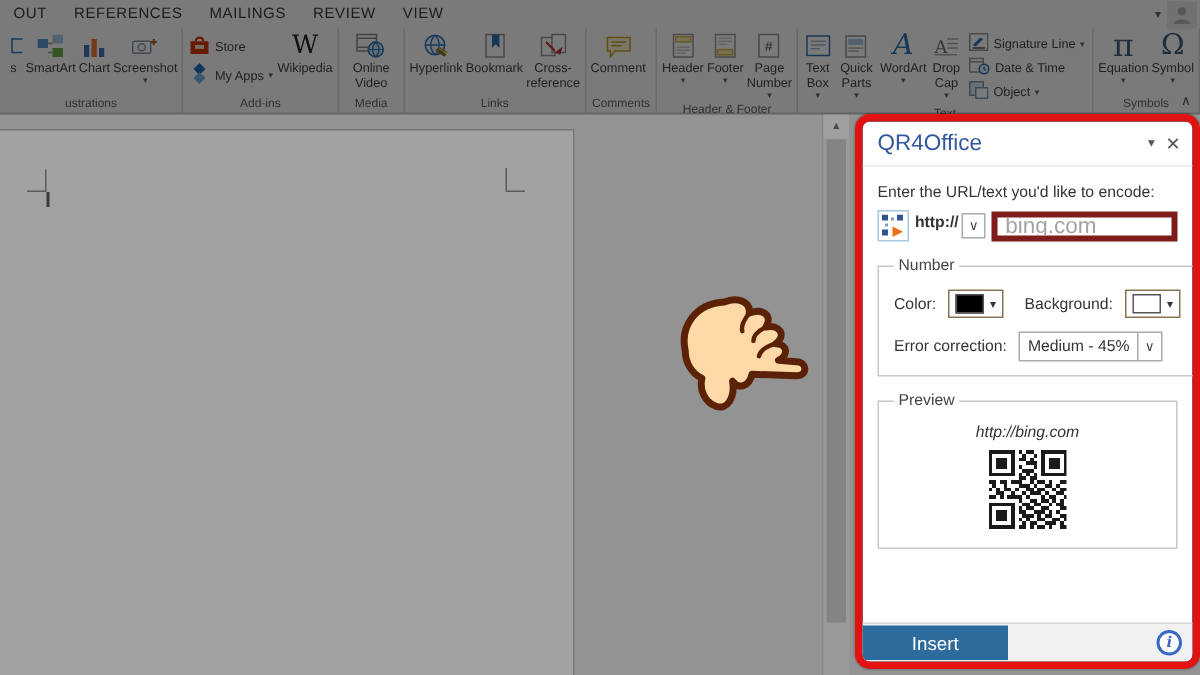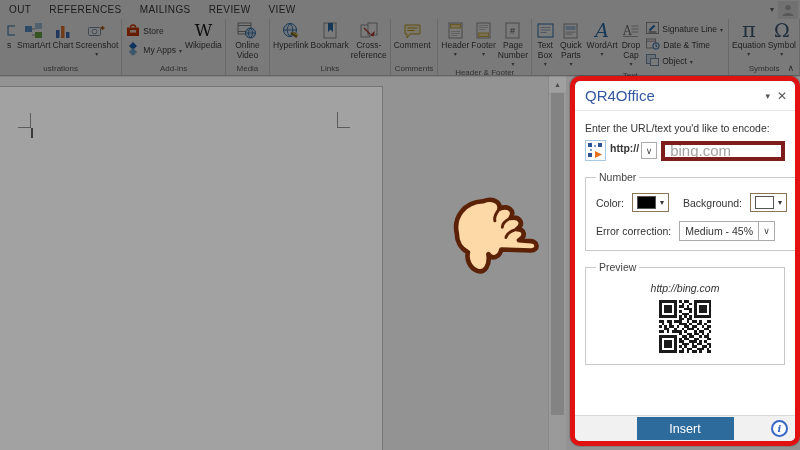--- a/index.html
+++ b/index.html
@@ -69,21 +69,21 @@
   .swatch-arrow{font-size:8px;color:#333;}
   .slider{flex:1;position:relative;height:9px;border:1px solid #b5b5b5;border-radius:5px;background:#fbfbfb;margin-left:10px;}
   .slider-handle{position:absolute;top:-5px;width:11px;height:17px;background:#d9d9d9;border:1px solid #8f8f8f;border-radius:2px;}
   .select{display:flex;align-items:center;border:1px solid #ababab;background:#fff;margin-left:8px;height:20px;}
   .select .sel-text{padding:0 5px;font-size:10.5px;}
   .select .chev-box{border:1px solid #ababab;border-width:0 0 0 1px;height:18px;}
   .preview-box{text-align:center;}
   .pv-line{font-style:italic;font-size:10.5px;color:#333;margin-top:5px;}
   .qr-wrap{margin-top:6px;display:inline-block;}
   .panel-footer{position:absolute;left:0;right:0;bottom:0;height:26px;background:#f1f1f1;border-top:1px solid #d8d8d8;
-                display:flex;align-items:center;justify-content:center;}
+                display:flex;align-items:center;}
   .insert-btn{width:97px;height:23px;border:none;color:#fff;font-size:12.5px;font-family:inherit;}
   .info-icon{position:absolute;right:7px;top:4px;width:17px;height:17px;border-radius:50%;border:2px solid #3a66c4;
              background:#fff;color:#3a66c4;font:italic bold 10px "DejaVu Serif",serif;
              display:flex;align-items:center;justify-content:center;}
 
   
   .hand{position:absolute;left:442px;top:192px;width:102px;height:90px;z-index:5;}
 </style>
 </head>
 <body>

